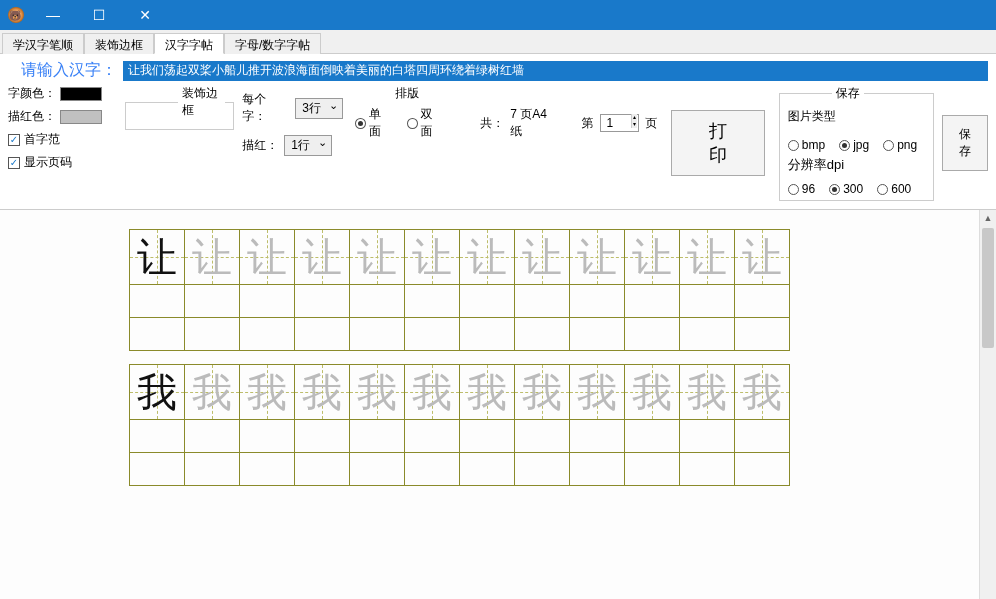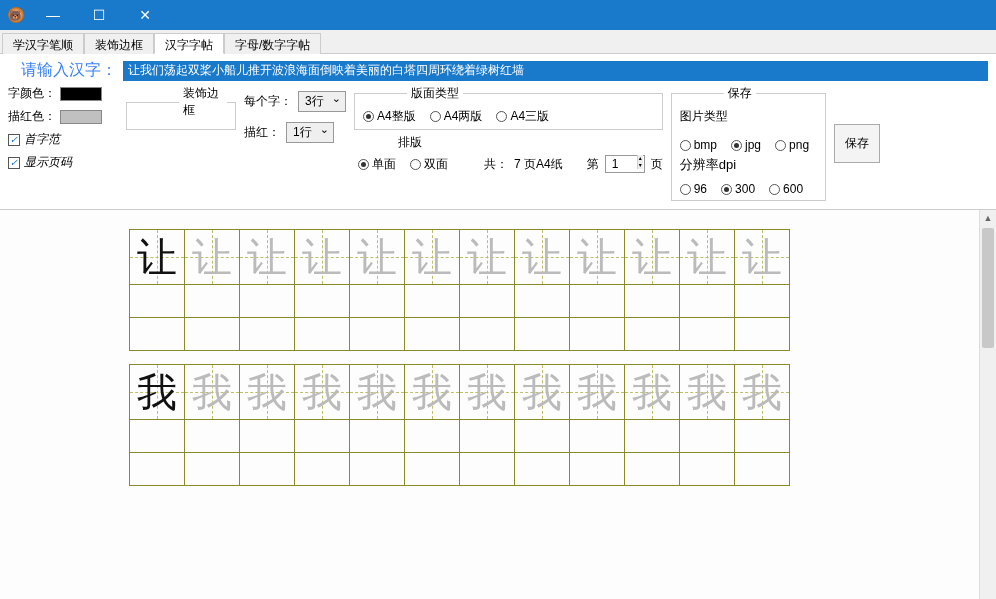--- a/index.html
+++ b/index.html
@@ -21,21 +21,21 @@
 .col label { display:flex; align-items:center; gap:4px; white-space:nowrap; }
 .swatch { width:42px; height:14px; border:1px solid #888; display:inline-block; }
 .fieldset { border:1px solid #ccc; padding:6px 8px 4px; position:relative; }
 .fieldset legend { font-size:12px; padding:0 4px;margin-left:44px; }
 .select { border:1px solid #999; background:#efefef; padding:1px 18px 1px 6px; font-size:12px; position:relative; display:inline-block; min-width:60px; }
 .select::after { content:"⌄"; position:absolute; right:4px; top:0; font-size:11px; }
 .row { display:flex; align-items:center; gap:6px; }
 .radio { display:inline-flex; align-items:center; gap:3px; margin-right:8px; }
 .radio .r { width:11px; height:11px; border:1px solid #555; border-radius:50%; display:inline-flex; align-items:center; justify-content:center; }
 .radio .r.on::after { content:""; width:5px; height:5px; background:#333; border-radius:50%; }
-.chk { display:inline-flex; align-items:center; gap:3px;font-style:italic; }
+.chk { display:inline-flex; align-items:center; gap:3px; }
 .chk .c { width:12px; height:12px; border:1px solid #555; display:inline-flex; align-items:center; justify-content:center; font-size:10px; line-height:1; color:#1979ca; }
 .chk .c.on::after { content:"✓"; }
 .bigbtn { border:1px solid #aaa; background:#f4f4f4; padding:8px 28px; font-size:18px; }
 .btn { border:1px solid #aaa; background:#f4f4f4; padding:10px 10px; font-size:12px; }
 .spin { border:1px solid #999; padding:1px 14px 1px 6px; font-size:12px; width:40px; text-align:left; position:relative; display:inline-block; background:#fff; }
 .spin::after { content:"▴\A▾"; white-space:pre; position:absolute; right:1px; top:-1px; font-size:6px; line-height:7px; background:#eee; border-left:1px solid #ccc; padding:0 1px;}
 .preview { height:418px; border-top:1px solid #ccc; background:#fdfdfd; overflow:auto; position:relative; padding:20px 0 0 130px; }
 .gridblock { margin-bottom:14px; }
 .gridrow { display:flex; }
 .cell { width:56px; height:56px; border:1px solid #8a8a2a; position:relative; margin-left:-1px; margin-top:-1px; display:flex; align-items:center; justify-content:center; font-family:"KaiTi","STKaiti",serif; font-size:40px; }
@@ -104,37 +104,20 @@
         <span>每个字：</span>
       <span class="select" style="min-width:48px">3行</span>
       </div>
     <div class="row">
         <span>描红：</span>
       <span class="select" style="min-width:48px">1行</span>
       </div>
   </div>
 
   <div class="col" style="gap:4px">
-    <fieldset class="fieldset">
-      <legend>版面类型</legend>
-      <div class="row" id="layout-types">
-          <span class="radio">
-            <span class="r on"></span>
-            <span>A4整版</span>
-          </span>
-          <span class="radio">
-            <span class="r"></span>
-            <span>A4两版</span>
-          </span>
-          <span class="radio">
-            <span class="r"></span>
-            <span>A4三版</span>
-          </span>
-        </div>
-    </fieldset>
     <fieldset class="fieldset" style="display:flex;align-items:center;gap:18px;border:none;padding:4px 0 0">
       <legend style="padding:0">排版</legend>
       <div class="row" id="arranges" style="margin-left:4px">
           <span class="radio">
             <span class="r on"></span>
             <span>单面</span>
           </span>
           <span class="radio">
             <span class="r"></span>
             <span>双面</span>
@@ -144,20 +127,21 @@
         <span>共：</span>
         <span>7 页A4纸</span>
         <span style="width:12px"></span>
         <span>第</span>
         <span class="spin">1</span>
         <span>页</span>
       </div>
     </fieldset>
   </div>
 
+  <button class="bigbtn" style="align-self:center;margin:0 6px">打印</button>
 
   <fieldset class="fieldset">
     <legend>保存</legend>
     <div style="font-size:12px;margin-bottom:13px">图片类型</div>
     <div class="row" id="imgtypes" style="margin-bottom:4px">
         <span class="radio">
           <span class="r"></span>
           <span>bmp</span>
         </span>
         <span class="radio">

